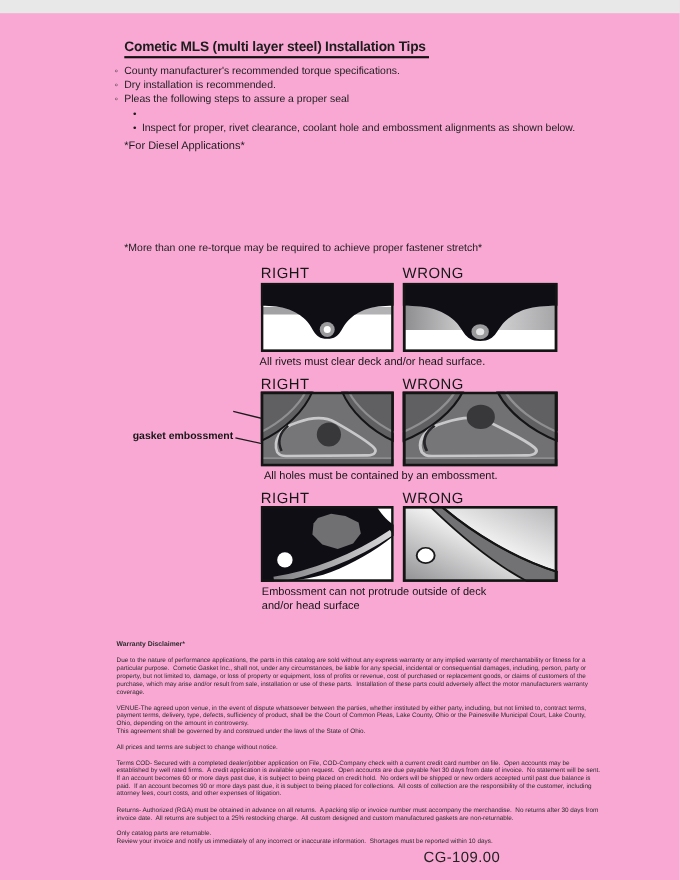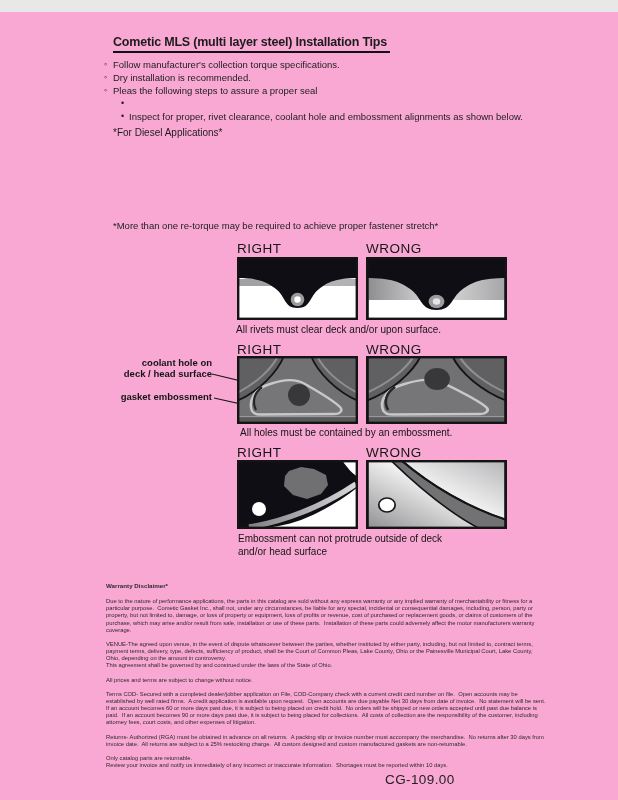--- a/index.html
+++ b/index.html
@@ -32,21 +32,21 @@
 </head>
 <body>
 
 <div id="page">
 
   <div id="title" class="abs">Cometic MLS (multi layer steel) Installation Tips</div>
 
   <div id="bullets" class="abs">
     <div class="brow">
       <span class="bglyph">◦</span>
-      <span>Follow manufacturer's collection torque specifications.</span>
+      <span>County manufacturer's recommended torque specifications.</span>
     </div>
     <div class="brow">
       <span class="bglyph">◦</span>
       <span>Dry installation is recommended.</span>
     </div>
     <div class="brow">
       <span class="bglyph">◦</span>
       <span>Pleas the following steps to assure a proper seal</span>
     </div>
     <div class="brow sub">
@@ -83,27 +83,25 @@
       </linearGradient>
     </defs>
     <rect width="121" height="63" fill="#ffffff"></rect>
     <rect x="2" y="21" width="117" height="22" fill="url(#rg1)"></rect>
     <path d="M0,0 H121 V21 C99,21 91,25 82,33 C73,41 74,53 60.5,53 C47,53 48,41 39,33 C30,25 22,21 0,21 Z" fill="#0e0e14"></path>
     <circle cx="60.5" cy="44.5" r="6.8" fill="#9b9b9d"></circle>
     <circle cx="60.5" cy="44.5" r="3.2" fill="#e4e4e6"></circle>
     <rect x="1.2" y="1.2" width="118.6" height="60.6" fill="none" stroke="#141414" stroke-width="2.4"></rect>
   </svg>
 
-  <div class="abs cap" style="left:236px;top:311px;">All rivets must clear deck and/or upon surface.</div>
+  <div class="abs cap" style="left:236px;top:311px;">All rivets must clear deck and/or head surface.</div>
 
   <div class="abs dlabel" style="left:237px;top:330px;width:121px;">RIGHT</div>
   <div class="abs dlabel" style="left:366px;top:330px;width:141px;">WRONG</div>
 
-  <div class="abs ann pre" style="left:100px;top:345px;width:112px;">coolant hole on
-deck / head surface</div>
   <div class="abs ann" style="left:100px;top:379px;width:112px;">gasket embossment</div>
   <svg class="abs" style="left:210px;top:349px;" width="92" height="52" viewBox="0 0 92 52">
     <line x1="2" y1="13" x2="80" y2="32" stroke="#1a1a1a" stroke-width="1.2"></line>
     <line x1="4" y1="37" x2="49" y2="47" stroke="#1a1a1a" stroke-width="1.2"></line>
   </svg>
 
   <svg class="abs panel" style="left:237px;top:344px;" width="121" height="68" viewBox="0 0 121 68">
     <rect width="121" height="68" fill="#717173"></rect>
     <path d="M0,0 H47 C40,17 22,35 0,45 Z" fill="#606062" stroke="#151517" stroke-width="1.8"></path>
     <path d="M41,0 C34,14 18,28 0,37" fill="none" stroke="#8f8f91" stroke-width="2"></path>

